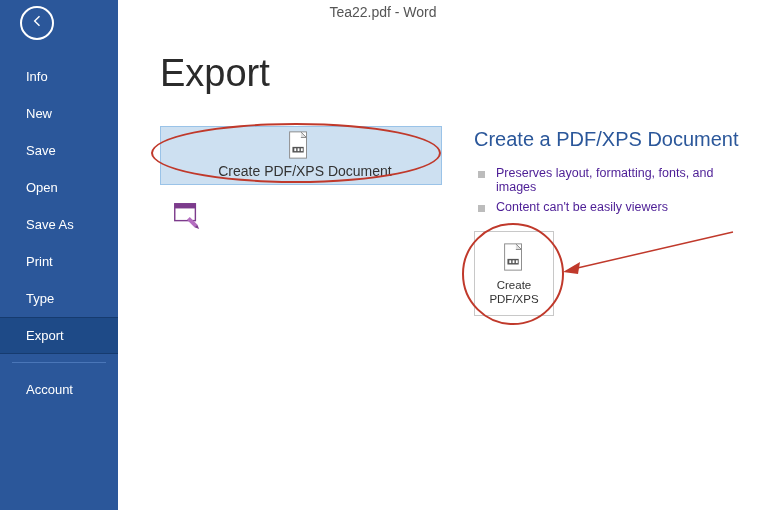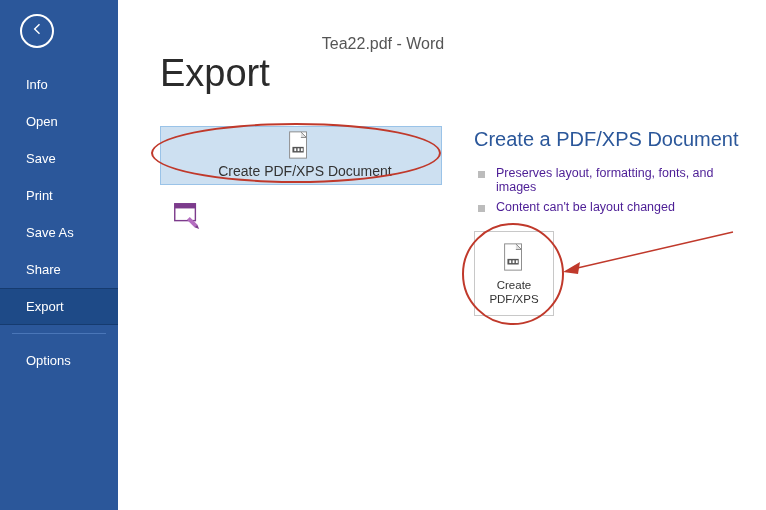--- a/index.html
+++ b/index.html
@@ -9,35 +9,34 @@
       height: 510px;
       overflow: hidden;
       background: #fff;
       position: relative;
     }
     .title-bar {
       position: absolute;
       top: 0; left: 0; right: 0;
       height: 24px;
       text-align: center;
-      font-size: 16px;
+      font-size: 14px;
       color: #555;
       line-height: 24px;
       z-index: 5;
       pointer-events: none;
-      margin-top: 32px;
     }
     .sidebar {
       position: absolute;
       top: 0; left: 0;
       width: 118px;
       height: 510px;
       background: #2b579a;
       color: #fff;
-      padding-top: 14px;
+      padding-top: 6px;
     }
     .back-btn {
       width: 34px; height: 34px;
       border: 2px solid #fff;
       border-radius: 50%;
       margin-left: 20px;
       margin-bottom: 18px;
       display: flex; align-items: center; justify-content: center;
       cursor: pointer;
     }
@@ -170,28 +169,29 @@
 
 <div class="sidebar">
   <div class="back-btn">
     <span>
       <svg viewBox="0 0 24 24">
           <path d="M15 4l-8 8 8 8 1.5-1.5L10 12l6.5-6.5z"></path>
         </svg>
     </span>
   </div>
   <div class="side-item">Info</div>
+  <div class="side-item">New</div>
+  <div class="side-item">Save</div>
   <div class="side-item">Open</div>
-  <div class="side-item">Save</div>
+  <div class="side-item">Save As</div>
   <div class="side-item">Print</div>
-  <div class="side-item">Save As</div>
-  <div class="side-item">Share</div>
+  <div class="side-item">Type</div>
   <div class="side-item selected">Export</div>
   <div class="side-sep"></div>
-  <div class="side-item">Options</div>
+  <div class="side-item">Account</div>
 </div>
 
 <div class="main">
   <div class="page-title">Export</div>
 
   <div class="options">
     <div class="option selected">
       <span class="icon-box">
         <svg viewBox="0 0 32 32" width="30" height="30">
           <rect x="6" y="2" width="18" height="28" fill="#fff" stroke="#888" stroke-width="1"></rect>
@@ -215,21 +215,21 @@
           <path d="M28 26 l2 5 l-5-2 z" fill="#7c3b8c"></path>
         </svg>
       </span>
     </div>
   </div>
 
   <div class="panel">
     <div class="panel-title">Create a PDF/XPS Document</div>
     <ul class="bullets">
       <li>Preserves layout, formatting, fonts, and images</li>
-      <li>Content can't be layout changed</li>
+      <li>Content can't be easily viewers</li>
     </ul>
 
     <div class="big-btn-wrap">
       <div class="big-btn">
         <div class="bicon">
           <svg viewBox="0 0 32 32" width="30" height="30">
             <rect x="6" y="2" width="18" height="28" fill="#fff" stroke="#888" stroke-width="1"></rect>
             <polyline points="18,2 24,8 18,8" fill="#ddd" stroke="#888" stroke-width="1"></polyline>
             <rect x="9" y="18" width="12" height="6" fill="#555"></rect>
             <rect x="11" y="19.5" width="2" height="3" fill="#fff"></rect>

